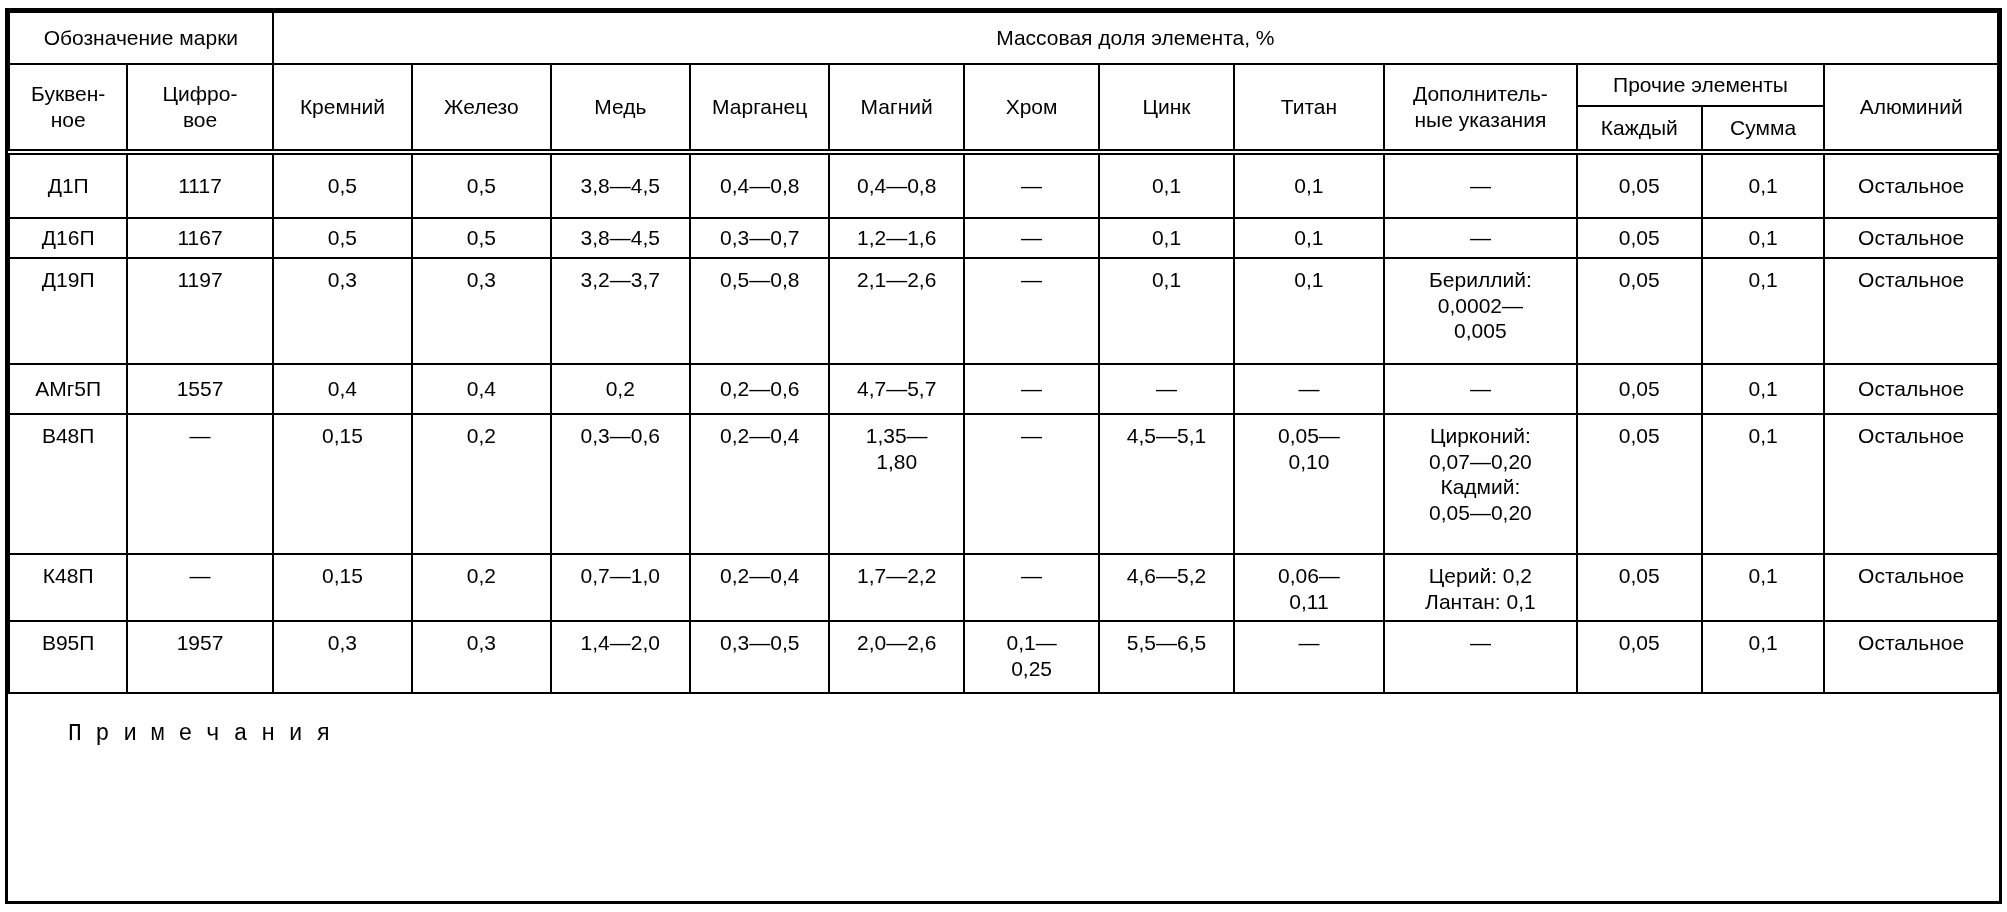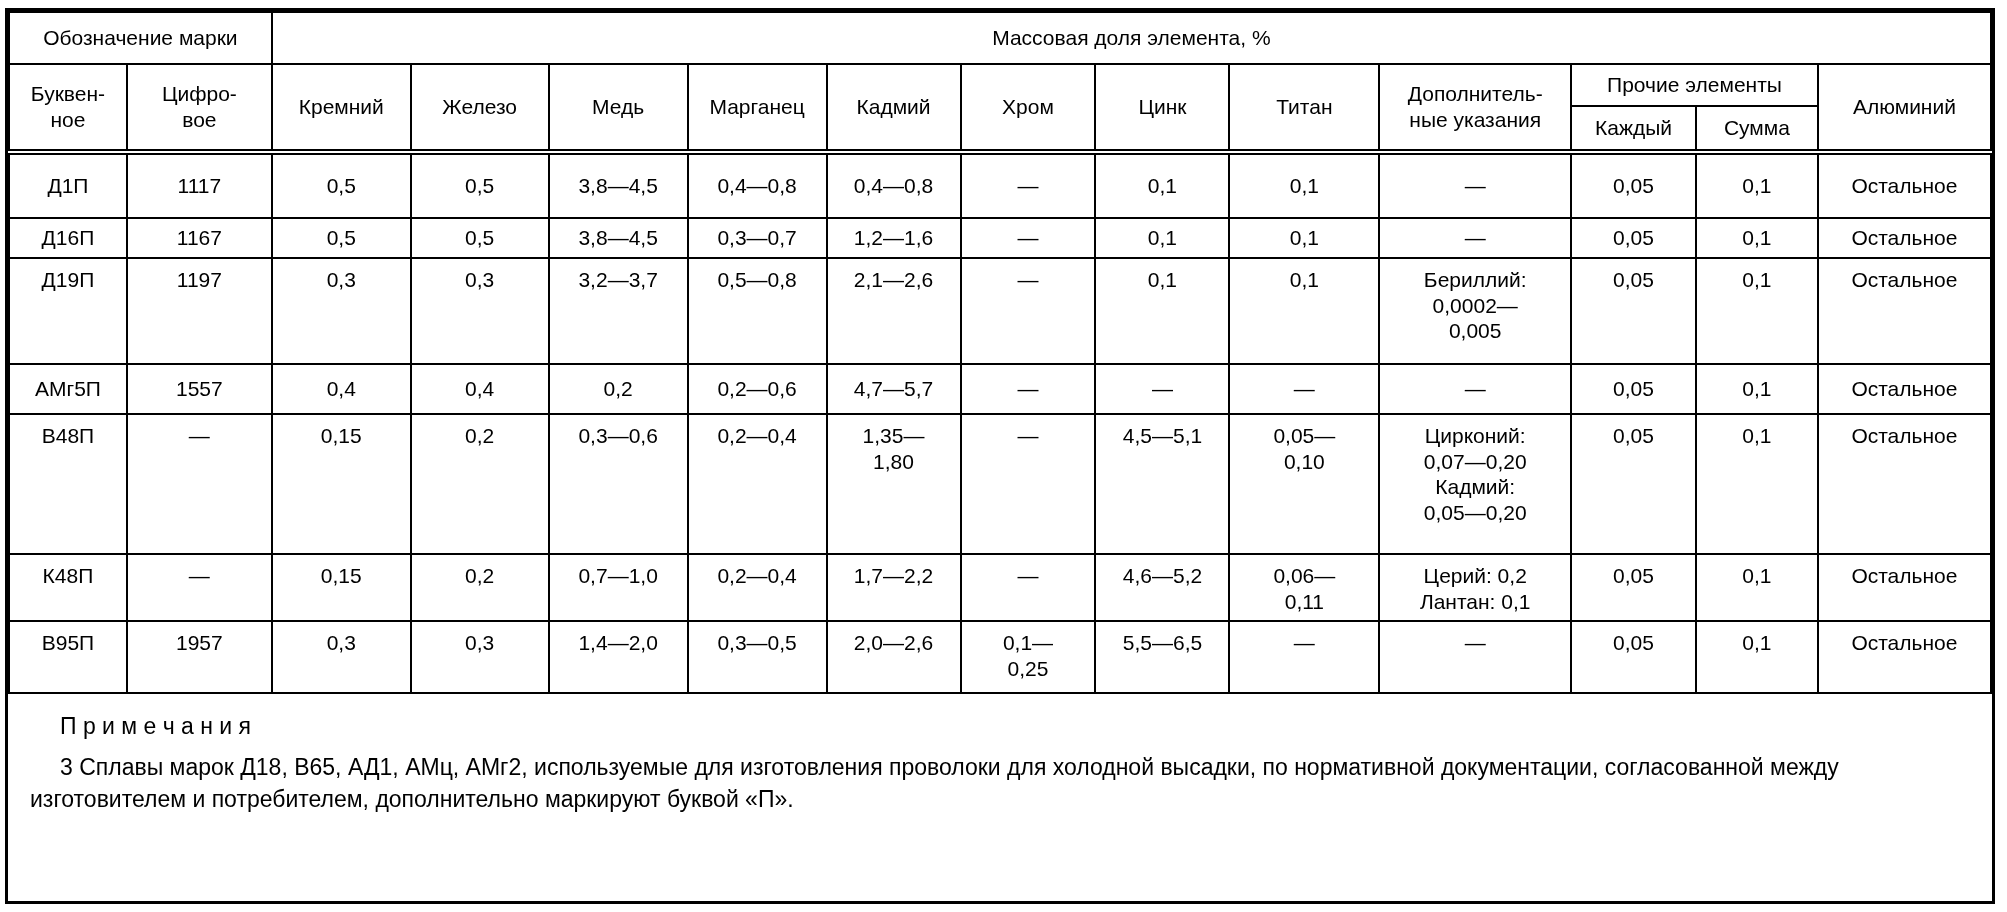--- a/index.html
+++ b/index.html
@@ -1,38 +1,38 @@
 <!DOCTYPE html>
 <html lang="ru"><head>
 <meta charset="utf-8">
 <style>
   html,body{margin:0;padding:0;background:#ffffff;}
   .sheet{
     width:2007px;height:912px;box-sizing:border-box;
-    padding:8px 12px 0 5px;
+    padding:8px 5px 0 5px;
     font-family:"Liberation Sans","DejaVu Sans",sans-serif;
     color:#000;overflow:hidden;background:#fff;
   }
   .frame{border:3px solid #000;height:896px;box-sizing:border-box;overflow:hidden;}
   table{border-collapse:collapse;width:100%;table-layout:fixed;font-size:21px;}
   th,td{
     border:2px solid #000;text-align:center;white-space:pre-line;
     padding:2px 3px;overflow:hidden;line-height:1.22;
   }
   thead th{font-weight:normal;vertical-align:middle;}
   tr.h1 th{height:46px;}
   tr.h2 th{height:36px;}
   tr.h3 th{height:38px;}
   tbody td{vertical-align:top;padding-top:8px;}
   tr.r0{height:66px;} tr.r1{height:40px;} tr.r2{height:106px;}
   tr.r3{height:50px;margin-top:16px;} tr.r4{height:140px;} tr.r5{height:67px;} tr.r6{height:72px;margin-top:8px;}
   tr.r0 td,tr.r1 td,tr.r3 td{vertical-align:middle;padding-top:2px;}
   tbody tr.r0 td{border-top:6px double #000;}
   .notes{padding:8px 14px 0 14px;font-size:23px;line-height:1.42;}
-  .notes p{margin:8px;text-indent:30px;}
+  .notes p{margin:16px;text-indent:30px;font-family:Liberation Mono, monospace;}
 </style>
 </head>
 <body>
 
 <div class="sheet">
   <div class="frame">
     <table>
       <colgroup>
         <col style="width:5.95%">
           <col style="width:7.31%">
@@ -56,21 +56,21 @@
         </tr>
         <tr class="h2">
           <th rowspan="2">Буквен-
 ное</th>
           <th rowspan="2">Цифро-
 вое</th>
           <th rowspan="2">Кремний</th>
           <th rowspan="2">Железо</th>
           <th rowspan="2">Медь</th>
           <th rowspan="2">Марганец</th>
-          <th rowspan="2">Кадмий</th>
+          <th rowspan="2">Магний</th>
           <th rowspan="2">Хром</th>
           <th rowspan="2">Цинк</th>
           <th rowspan="2">Титан</th>
           <th rowspan="2">Дополнитель-
 ные указания</th>
           <th colspan="2">Прочие элементы</th>
           <th rowspan="2">Алюминий</th>
         </tr>
         <tr class="h3">
           <th>Каждый</th>
@@ -197,16 +197,15 @@
           <td>—</td>
           <td>—</td>
           <td>0,05</td>
           <td>0,1</td>
           <td>Остальное</td>
         </tr>
       </tbody>
     </table>
     <div class="notes">
       <p>П р и м е ч а н и я</p>
-      <p>3 Сплавы марок Д18, В65, АД1, АМц, АМг2, используемые для изготовления проволоки для холодной высадки, по нормативной документации, согласованной между изготовителем и потребителем, дополнительно маркируют буквой «П».</p>
     </div>
   </div>
 </div>
 
 </body></html>

